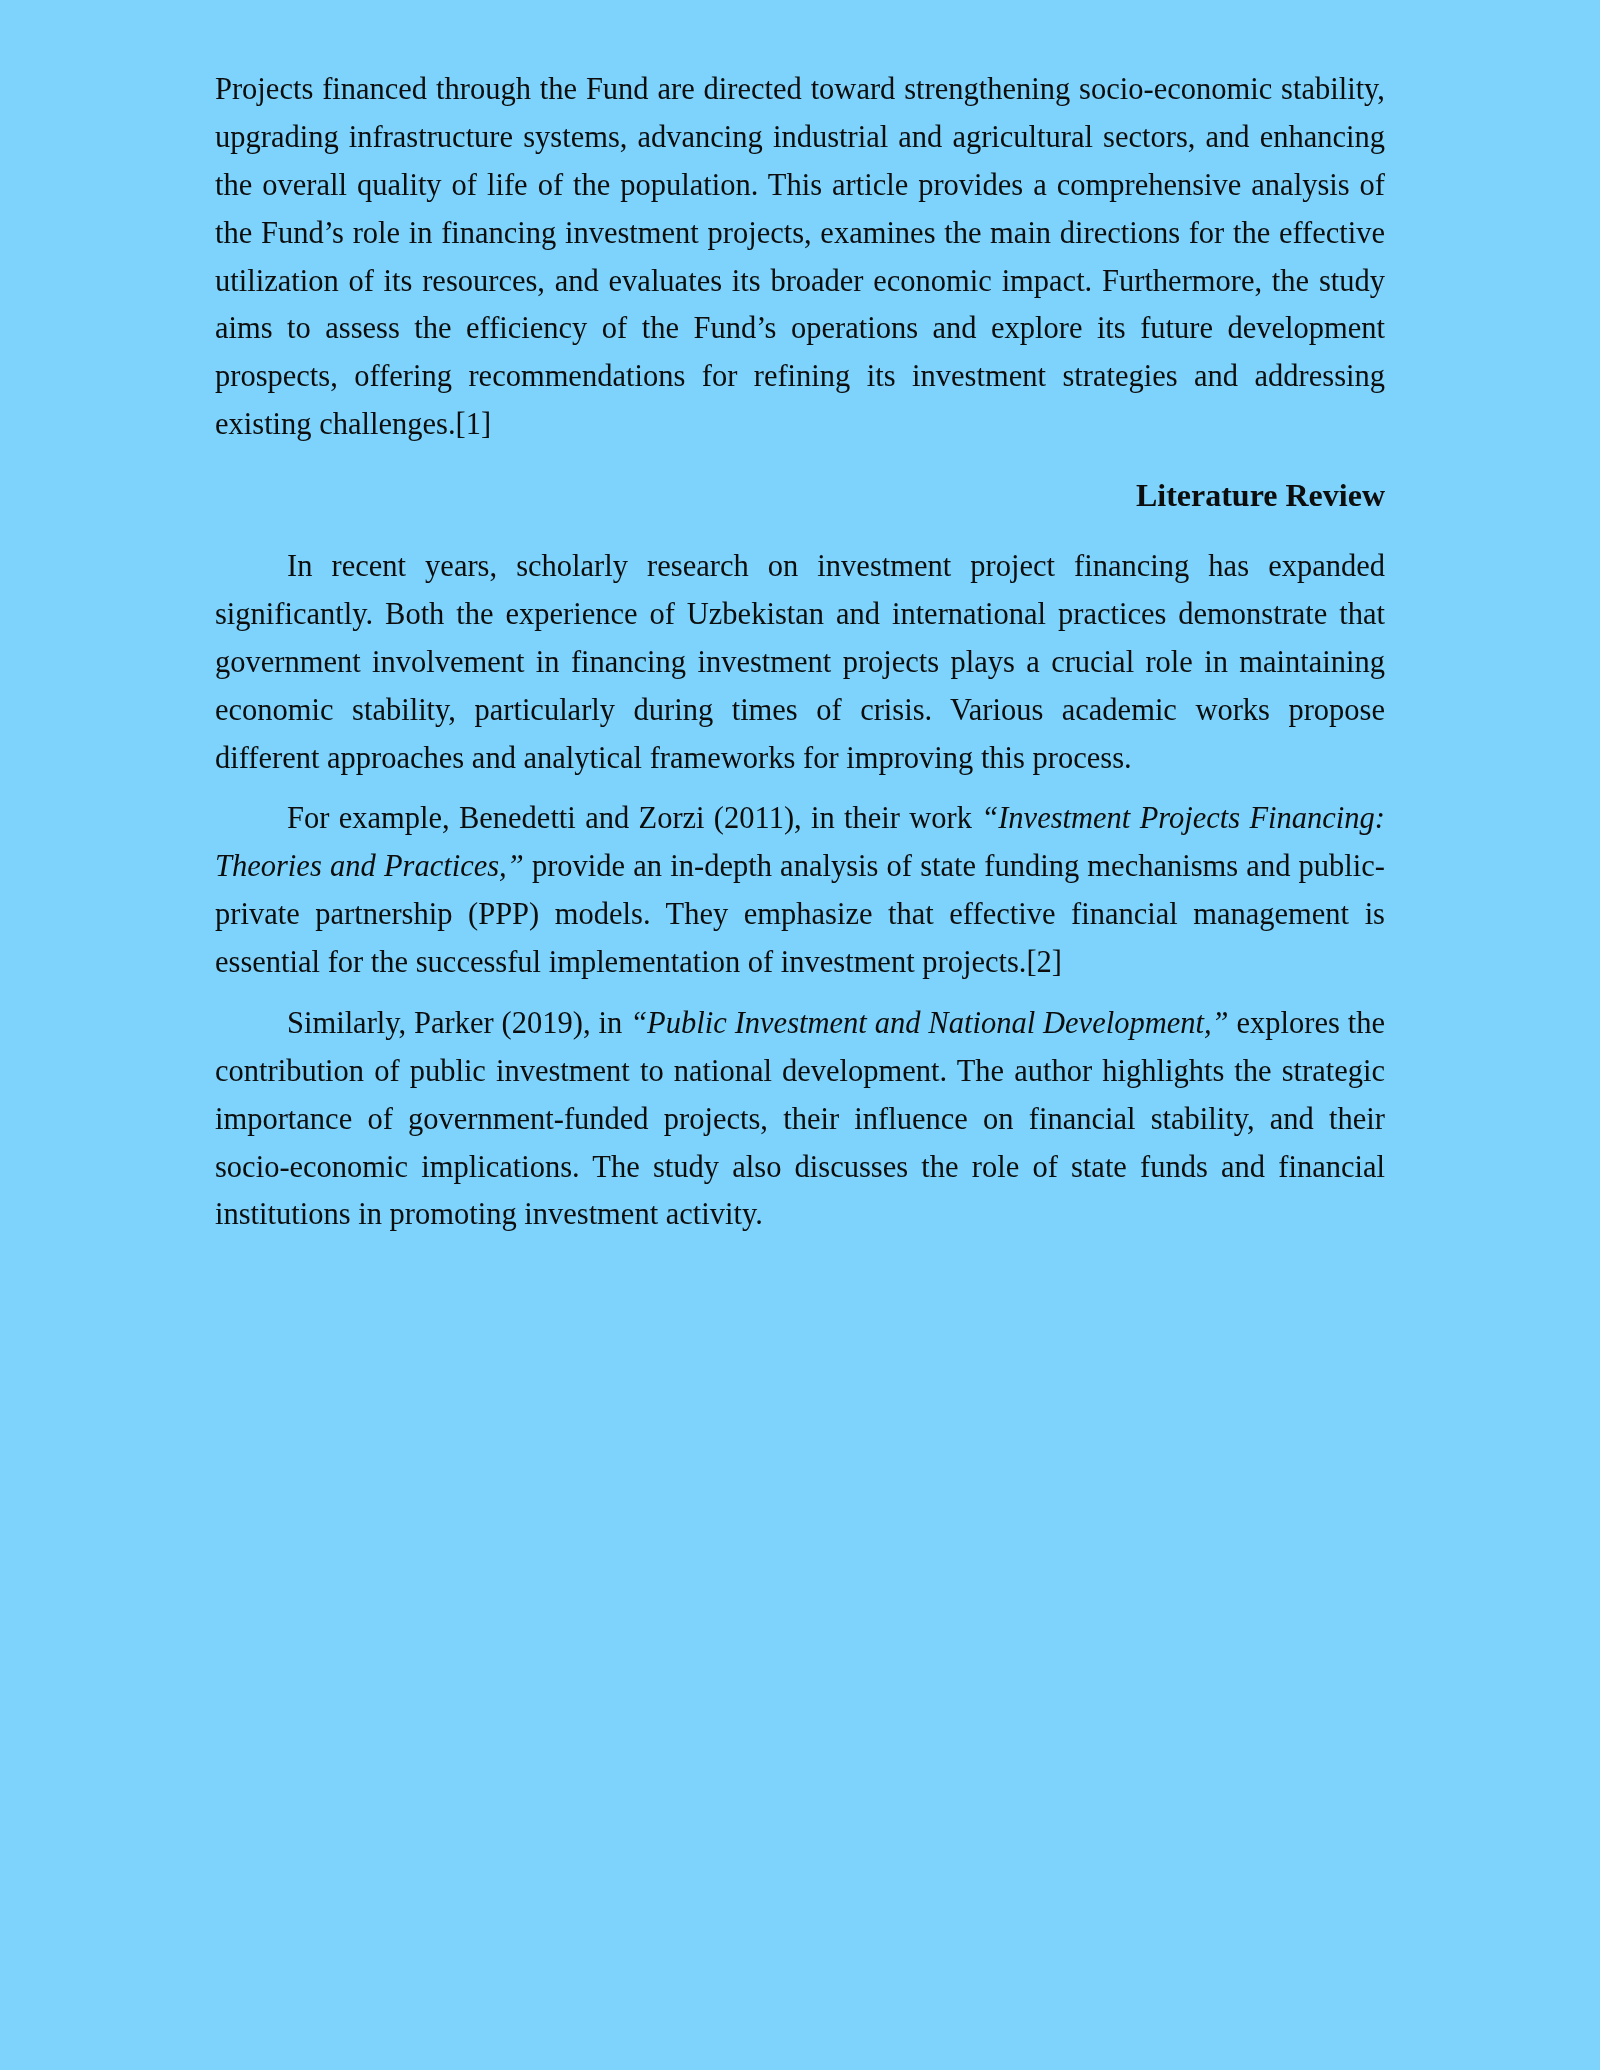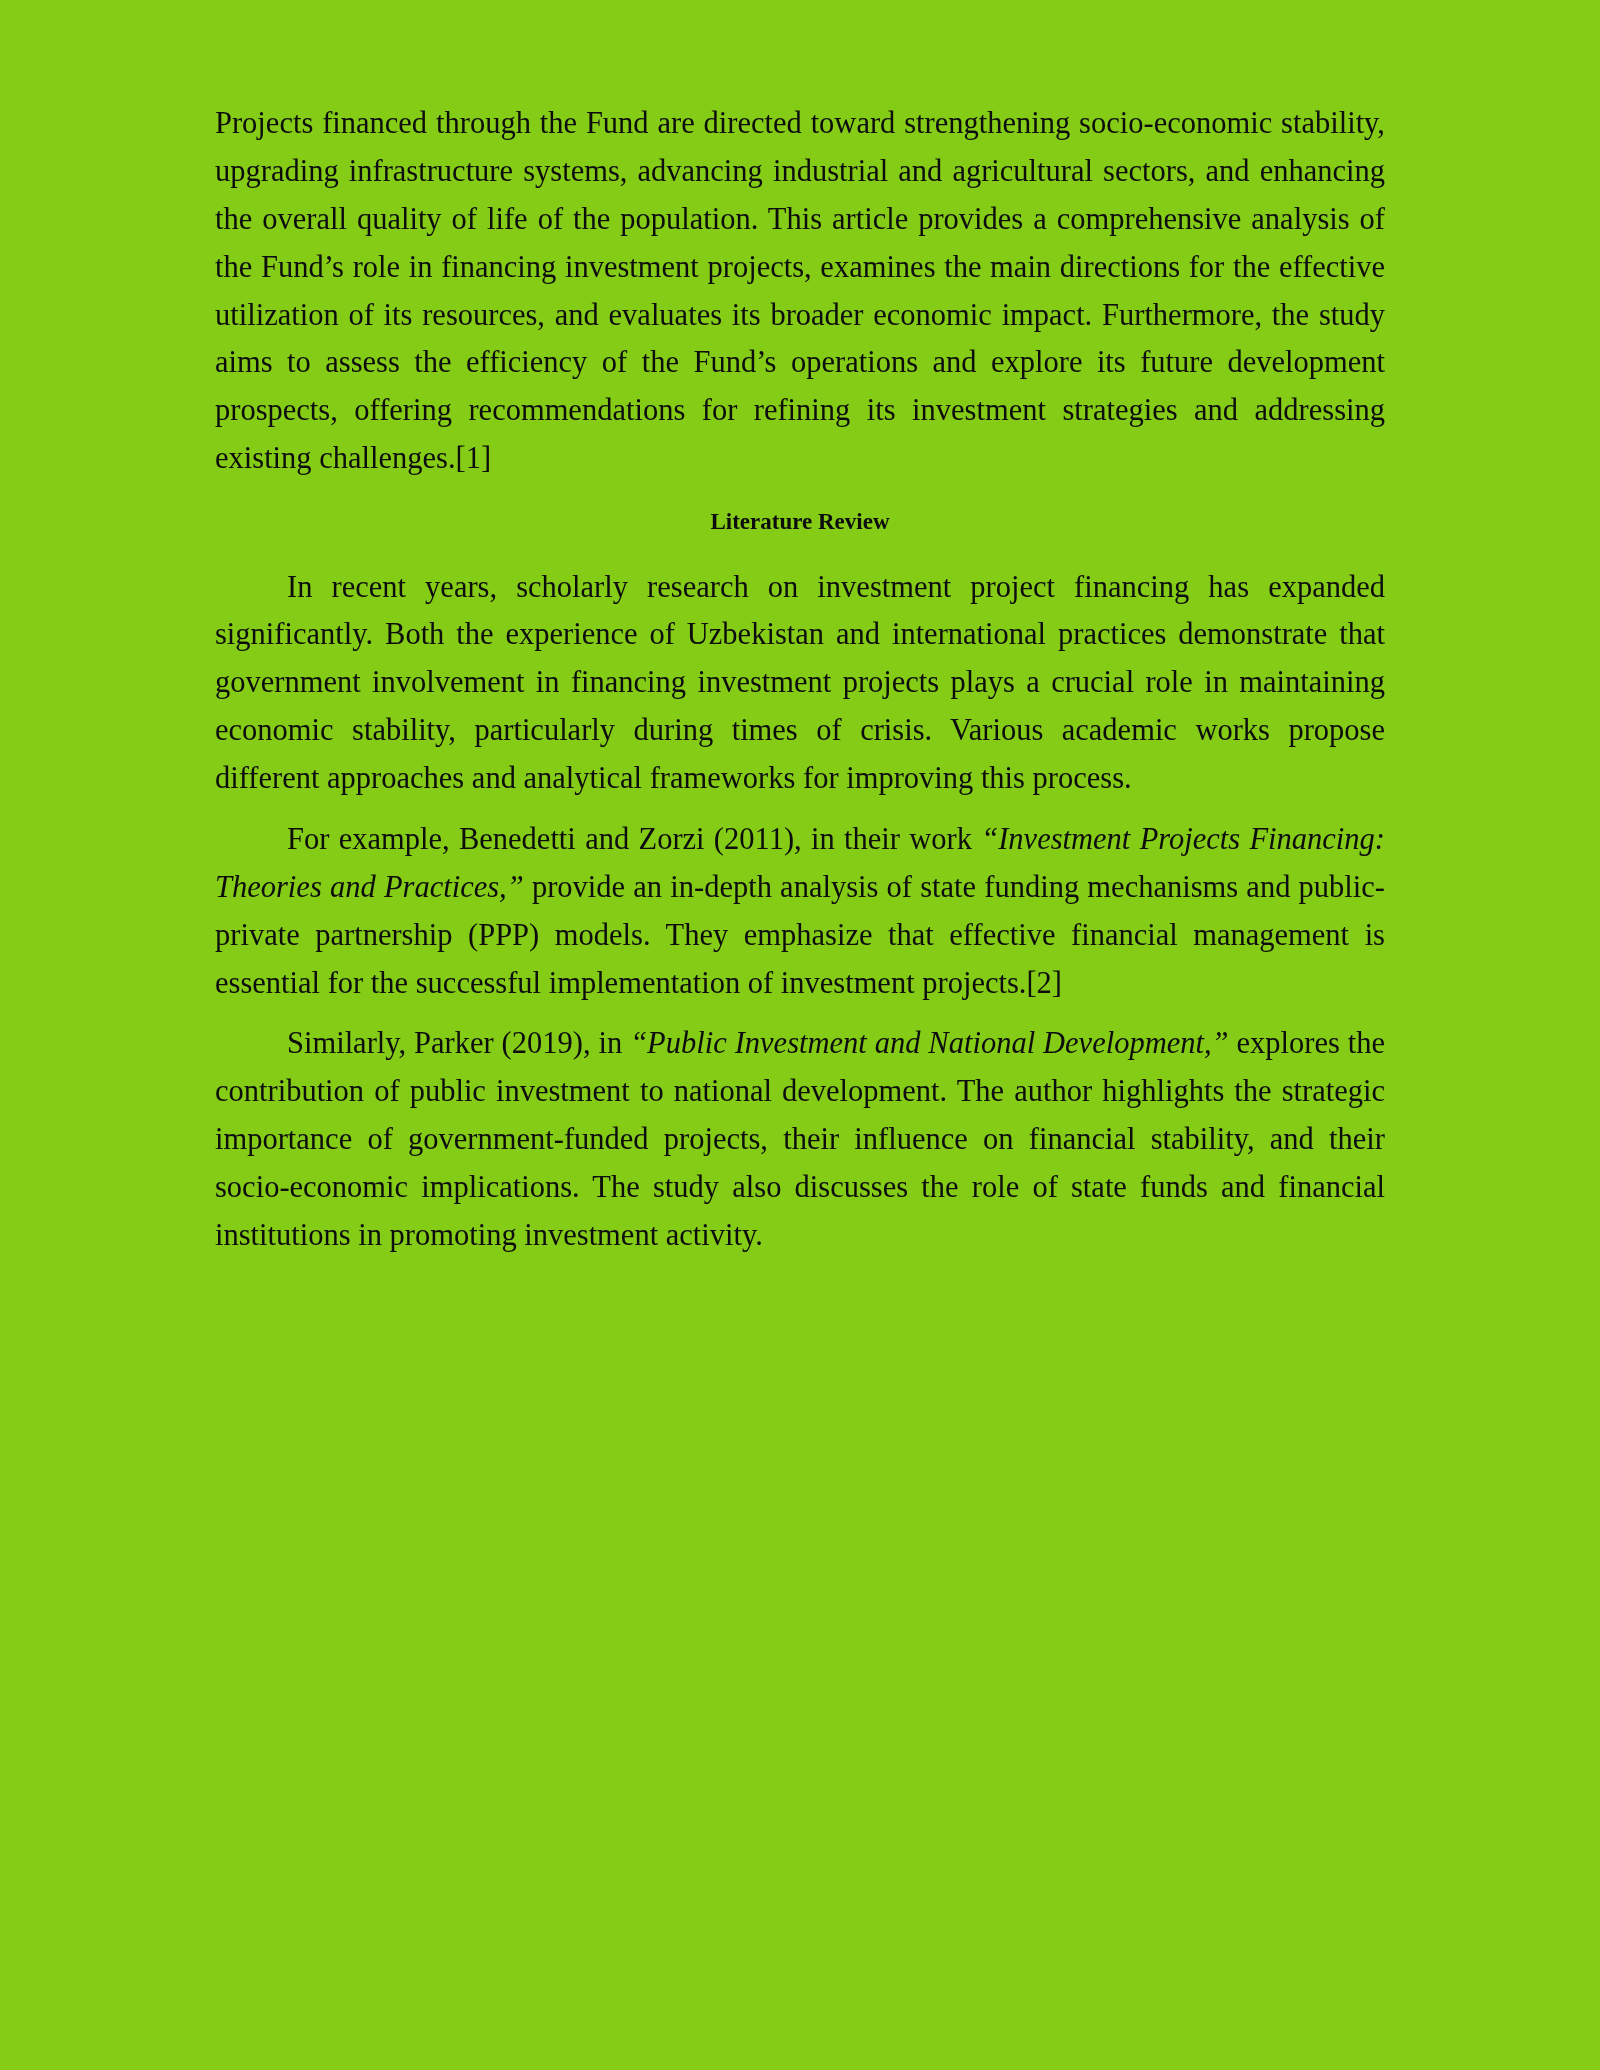--- a/index.html
+++ b/index.html
@@ -10,38 +10,38 @@
   body {
     width: 1600px;
     height: 2070px;
     font-family: "Liberation Serif", "DejaVu Serif", serif;
     color: #0d0d0d;
   }
   .page {
     box-sizing: border-box;
     width: 1600px;
     height: 2070px;
-    padding: 100px 215px 0 215px;
-    background: #84cc16;
+    padding: 66px 215px 0 215px;
+    background: #7dd3fc;
   }
   .para {
     font-size: 30.5px;
     line-height: 1.57;
     text-align: justify;
     text-justify: inter-word;
     margin: 0 0 3px 0;
     hyphens: none;
   }
   .para.indent {
     text-indent: 72px;
   }
   .heading {
-    font-size: 23px;
+    font-size: 32px;
     font-weight: bold;
-    text-align: center;
+    text-align: right;
     margin: 22px 0 24px 0;
     line-height: 1.5;
   }
   .it {
     font-style: italic;
   }
   .spacer-sm { height: 10px; }
 </style>
 </head>
 <body>

